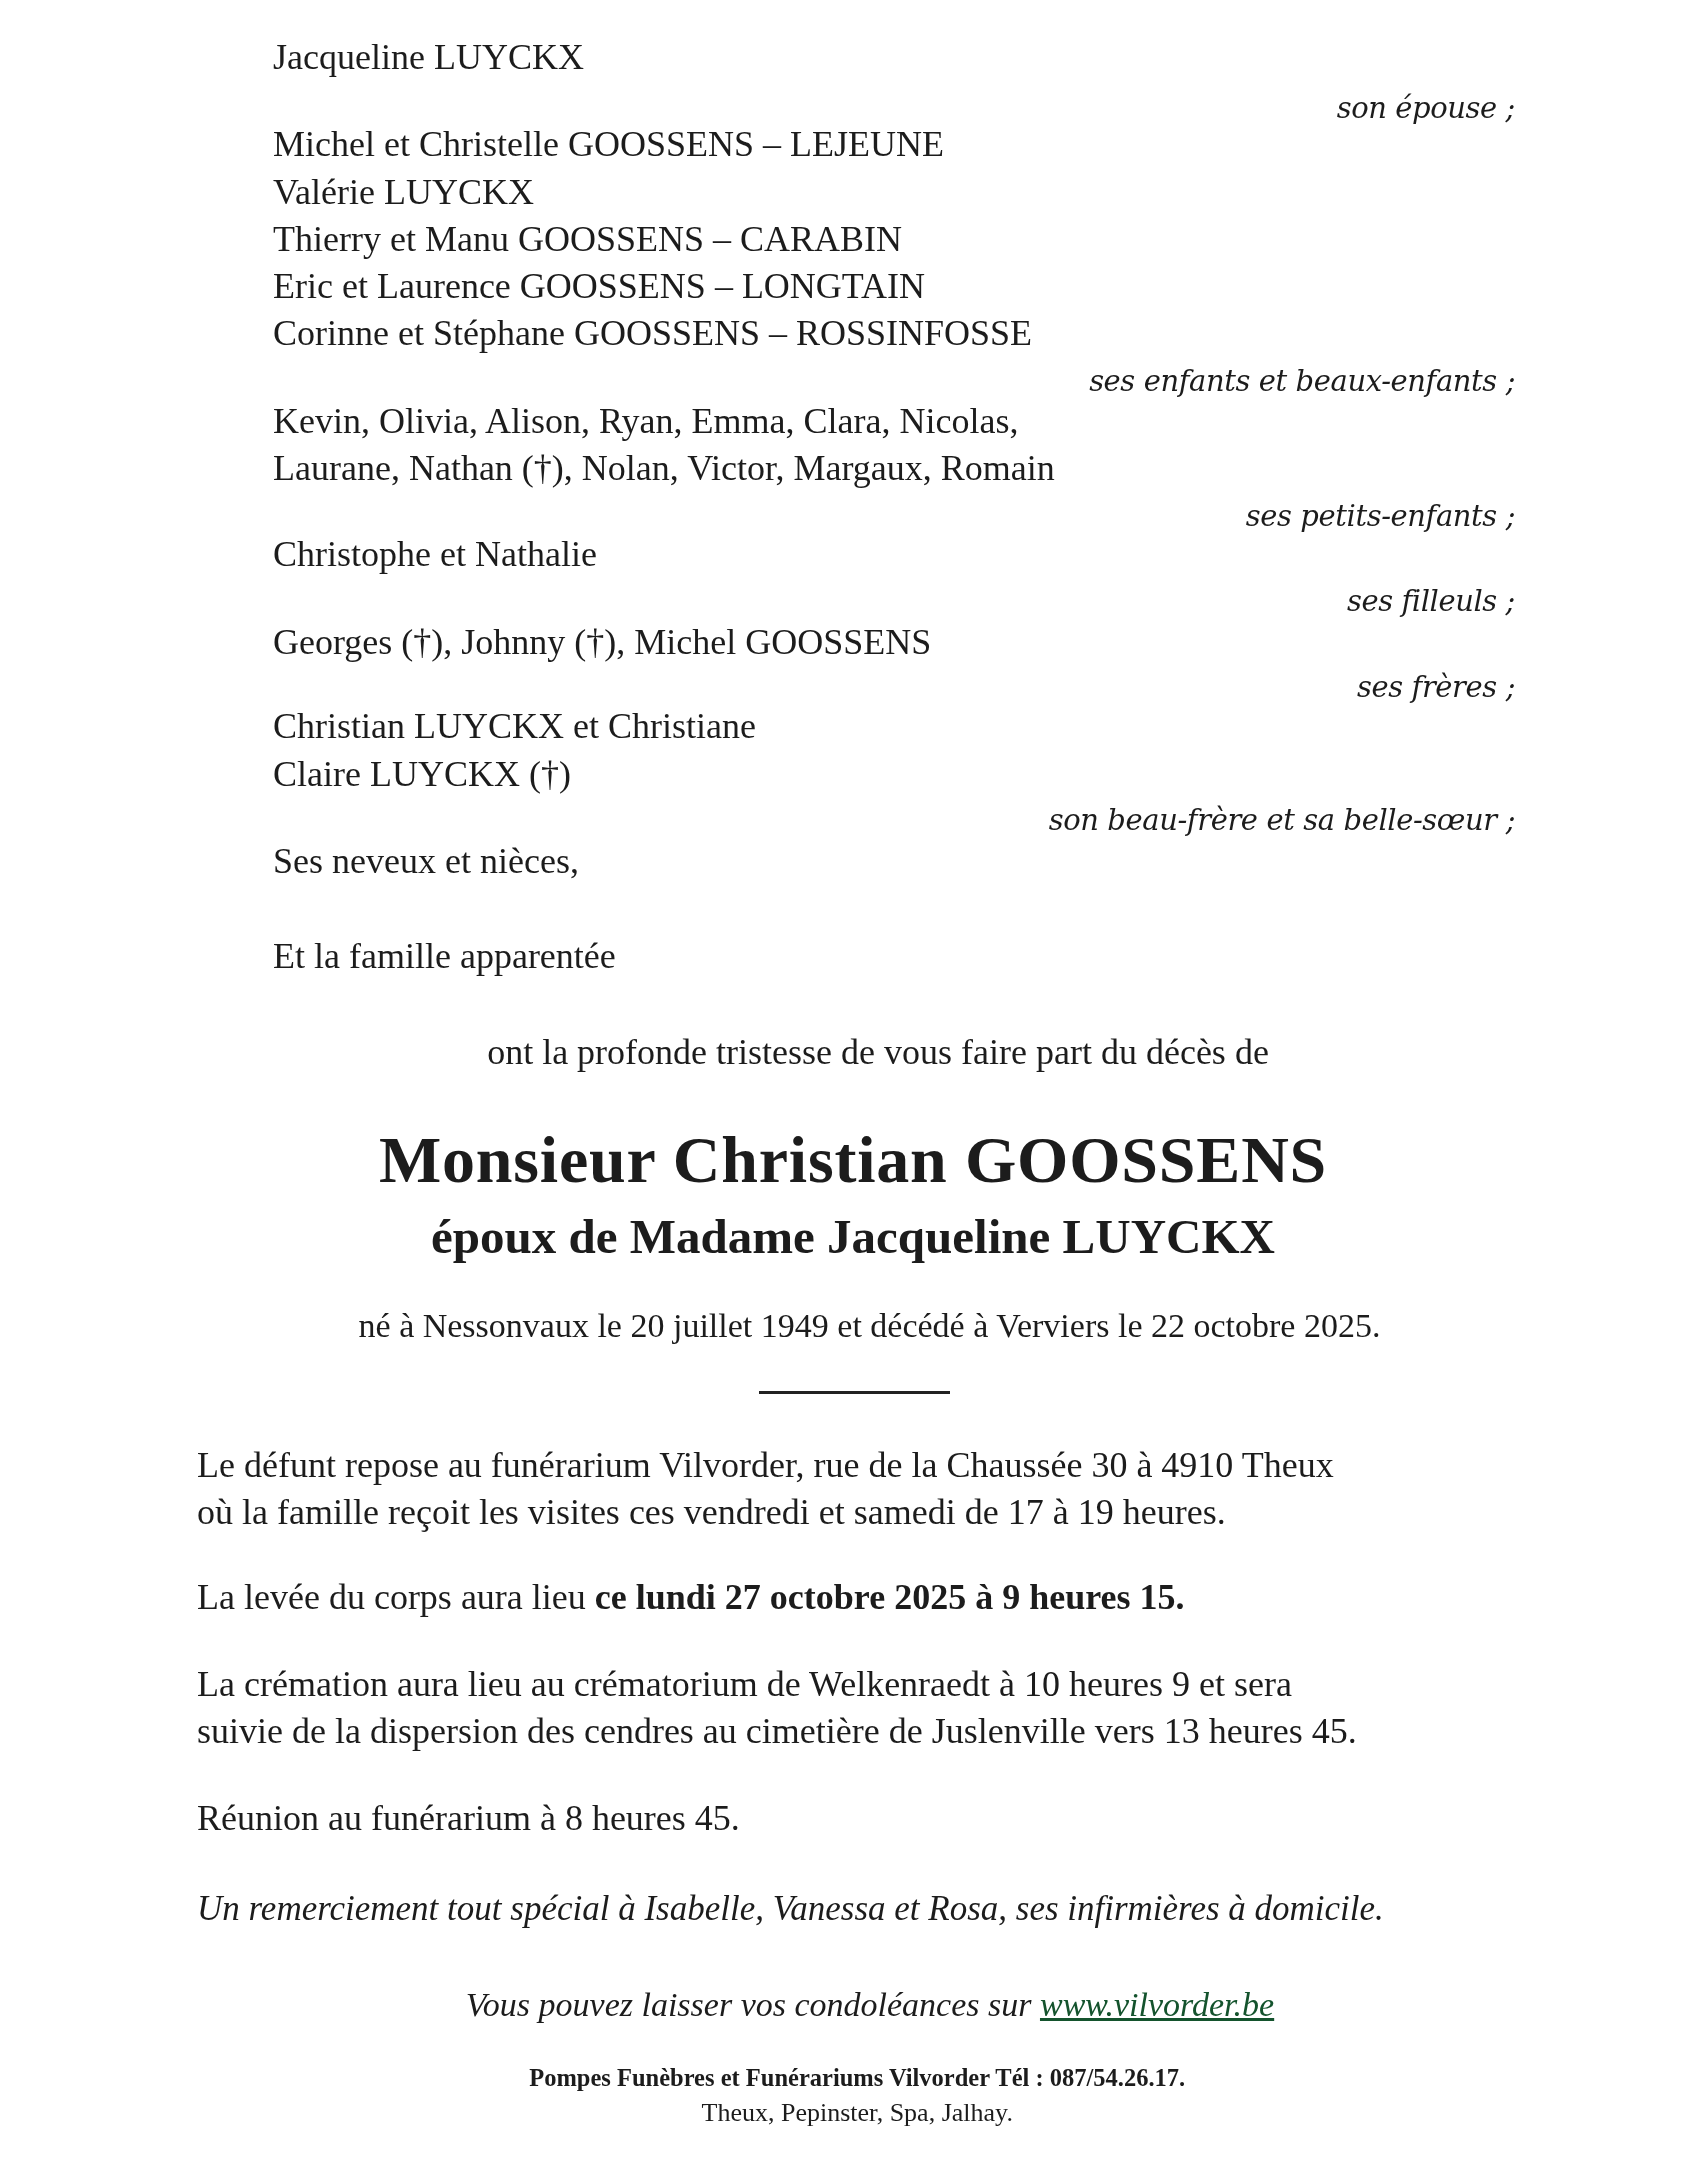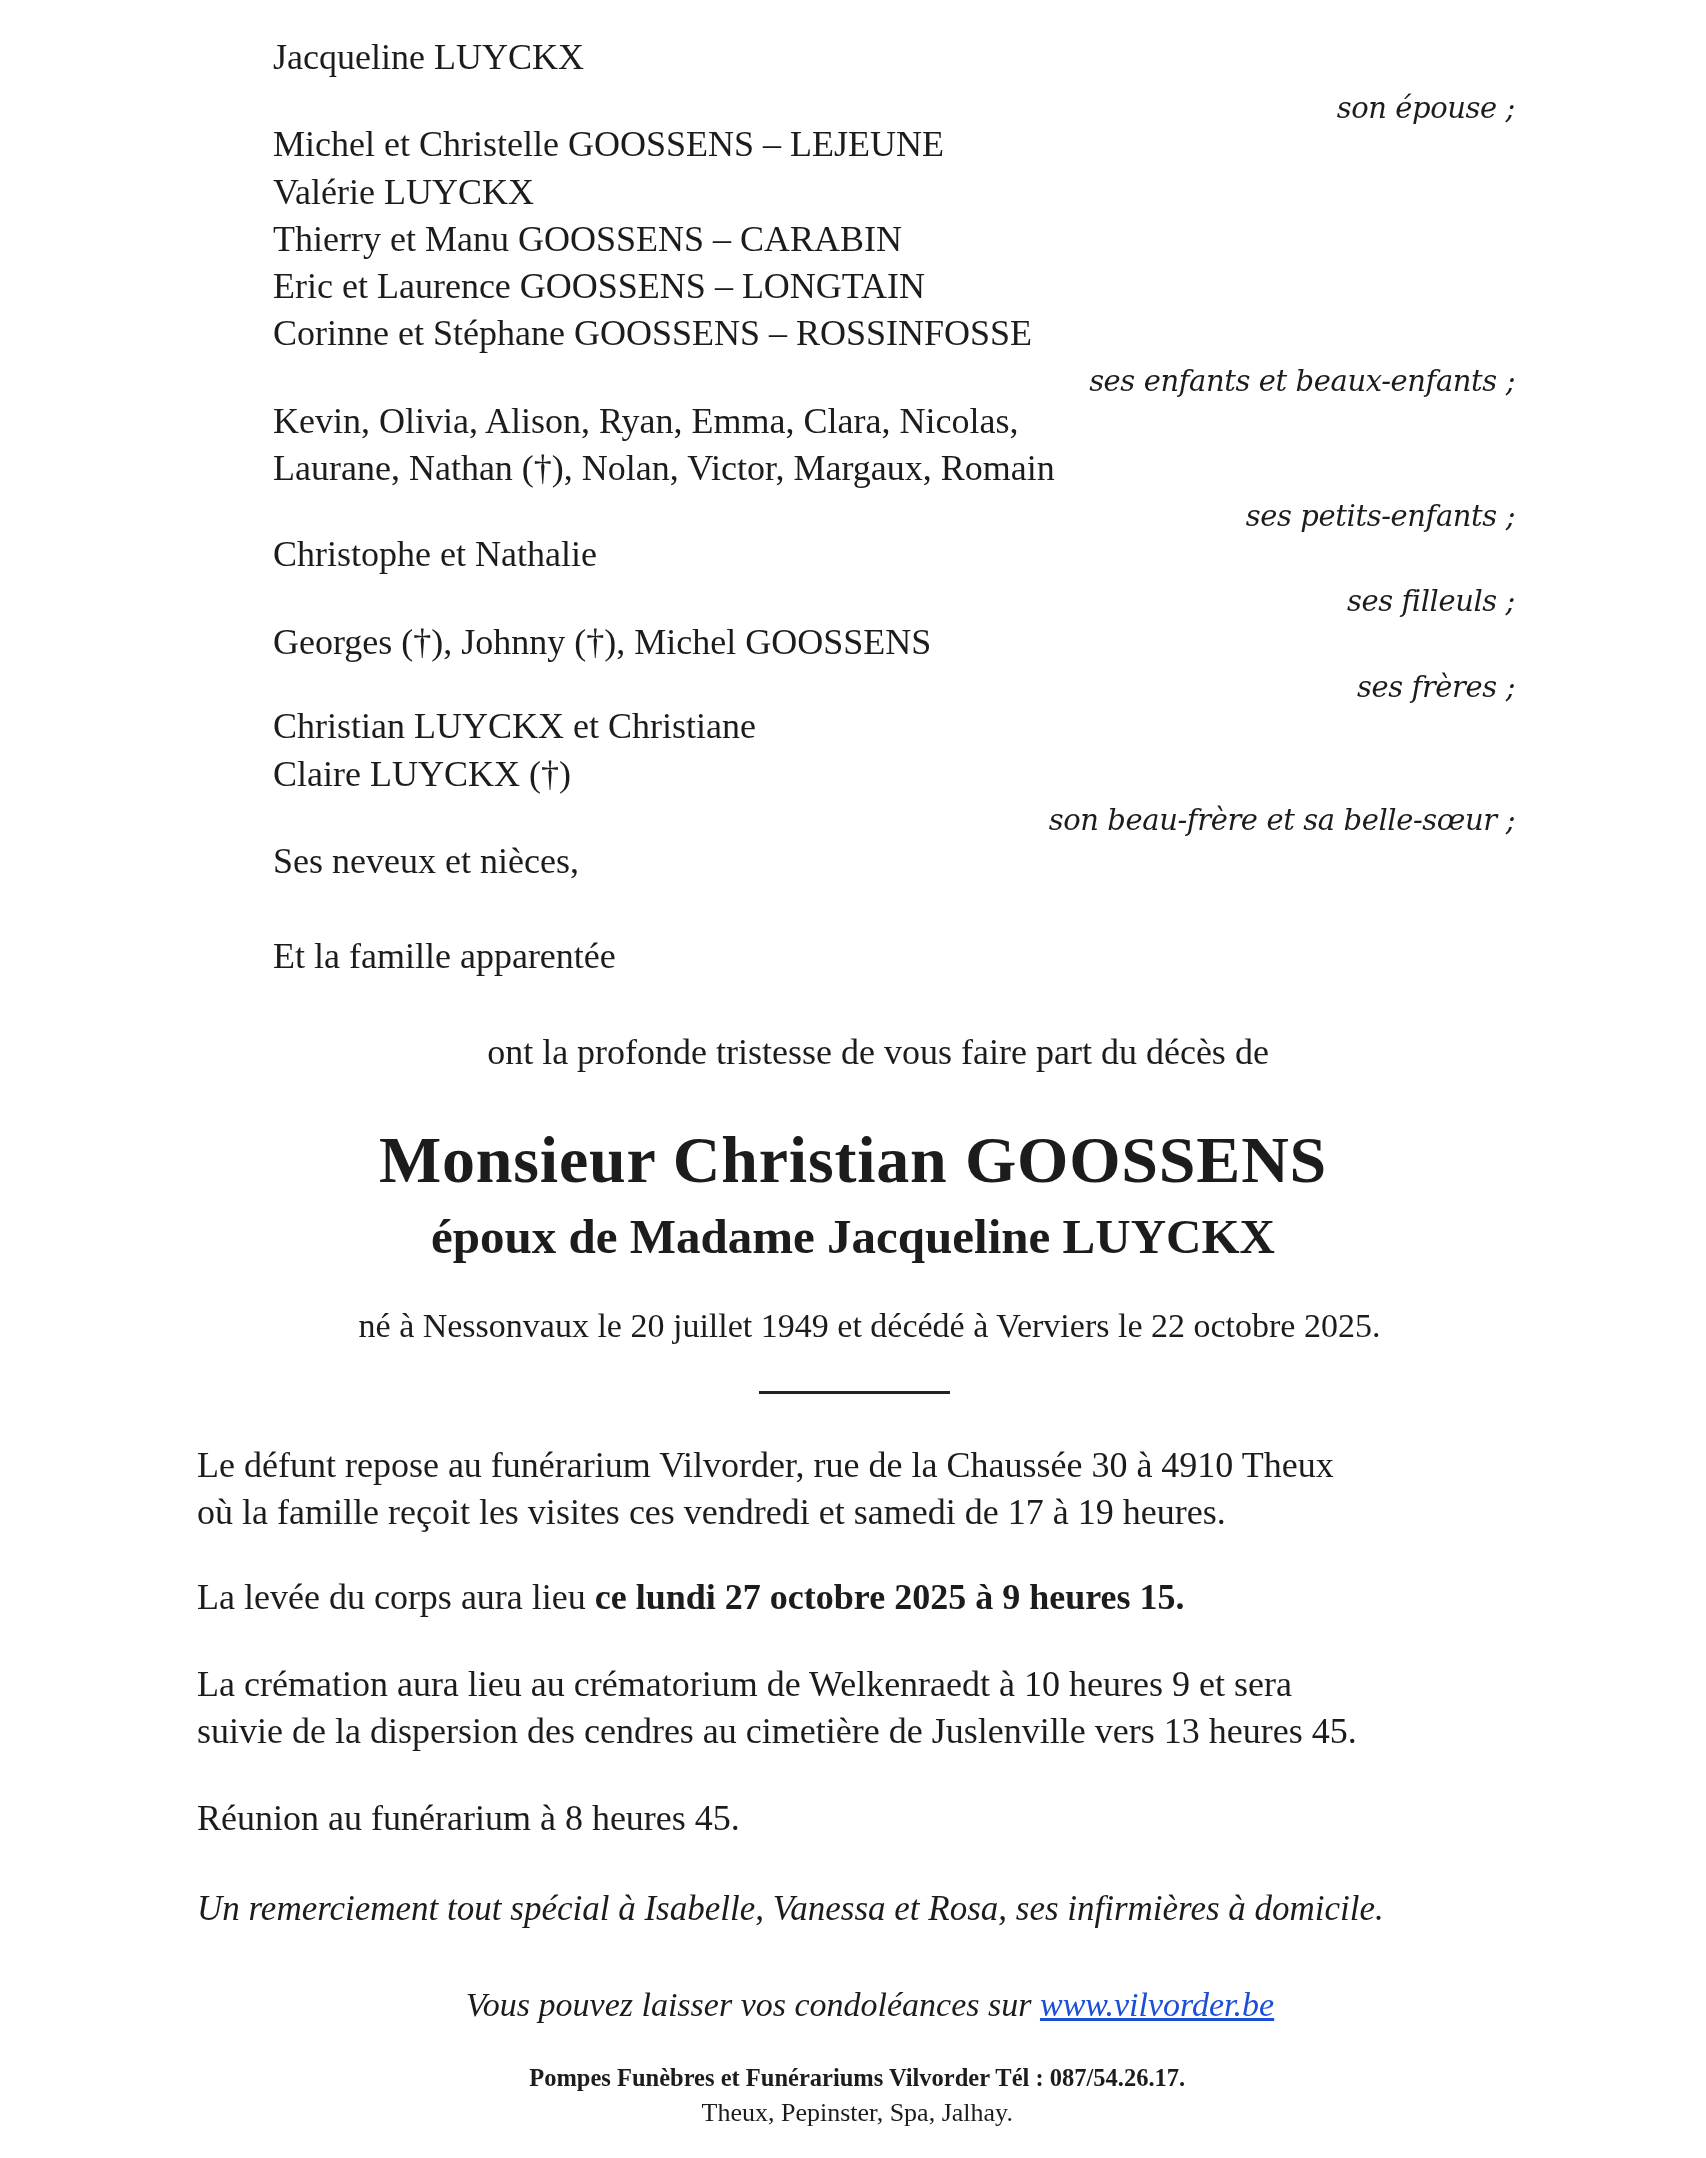--- a/index.html
+++ b/index.html
@@ -28,21 +28,21 @@
     position: absolute; left: 759px; top: 1391px; width: 191px; height: 2.5px; background: #222;
   }
   .para {
     position: absolute; left: 197px; font-size: 36px; line-height: 47px; white-space: nowrap;
   }
   .para b { font-weight: bold; }
   .thanks {
     position: absolute; left: 197px; top: 1889px; font-size: 35px; font-style: italic; white-space: nowrap;
   }
   .condol { top: 1986px; font-size: 34px; font-style: italic; padding-left: 34px; }
-  .condol a { color: #1d4ed8; text-decoration: underline; }
+  .condol a { color: #14532d; text-decoration: underline; }
   .footer1 { top: 2064px; font-size: 24.5px; font-weight: bold; padding-left: 8.4px; }
   .footer2 { top: 2098px; font-size: 26px; padding-left: 8.4px; }
 </style>
 </head>
 <body>
 
 <div class="name-line" style="top:34px">Jacqueline LUYCKX</div>
 <div class="relation" style="top:91px">son épouse ;</div>
 
 <div class="name-line" style="top:121px">Michel et Christelle GOOSSENS – LEJEUNE</div>

